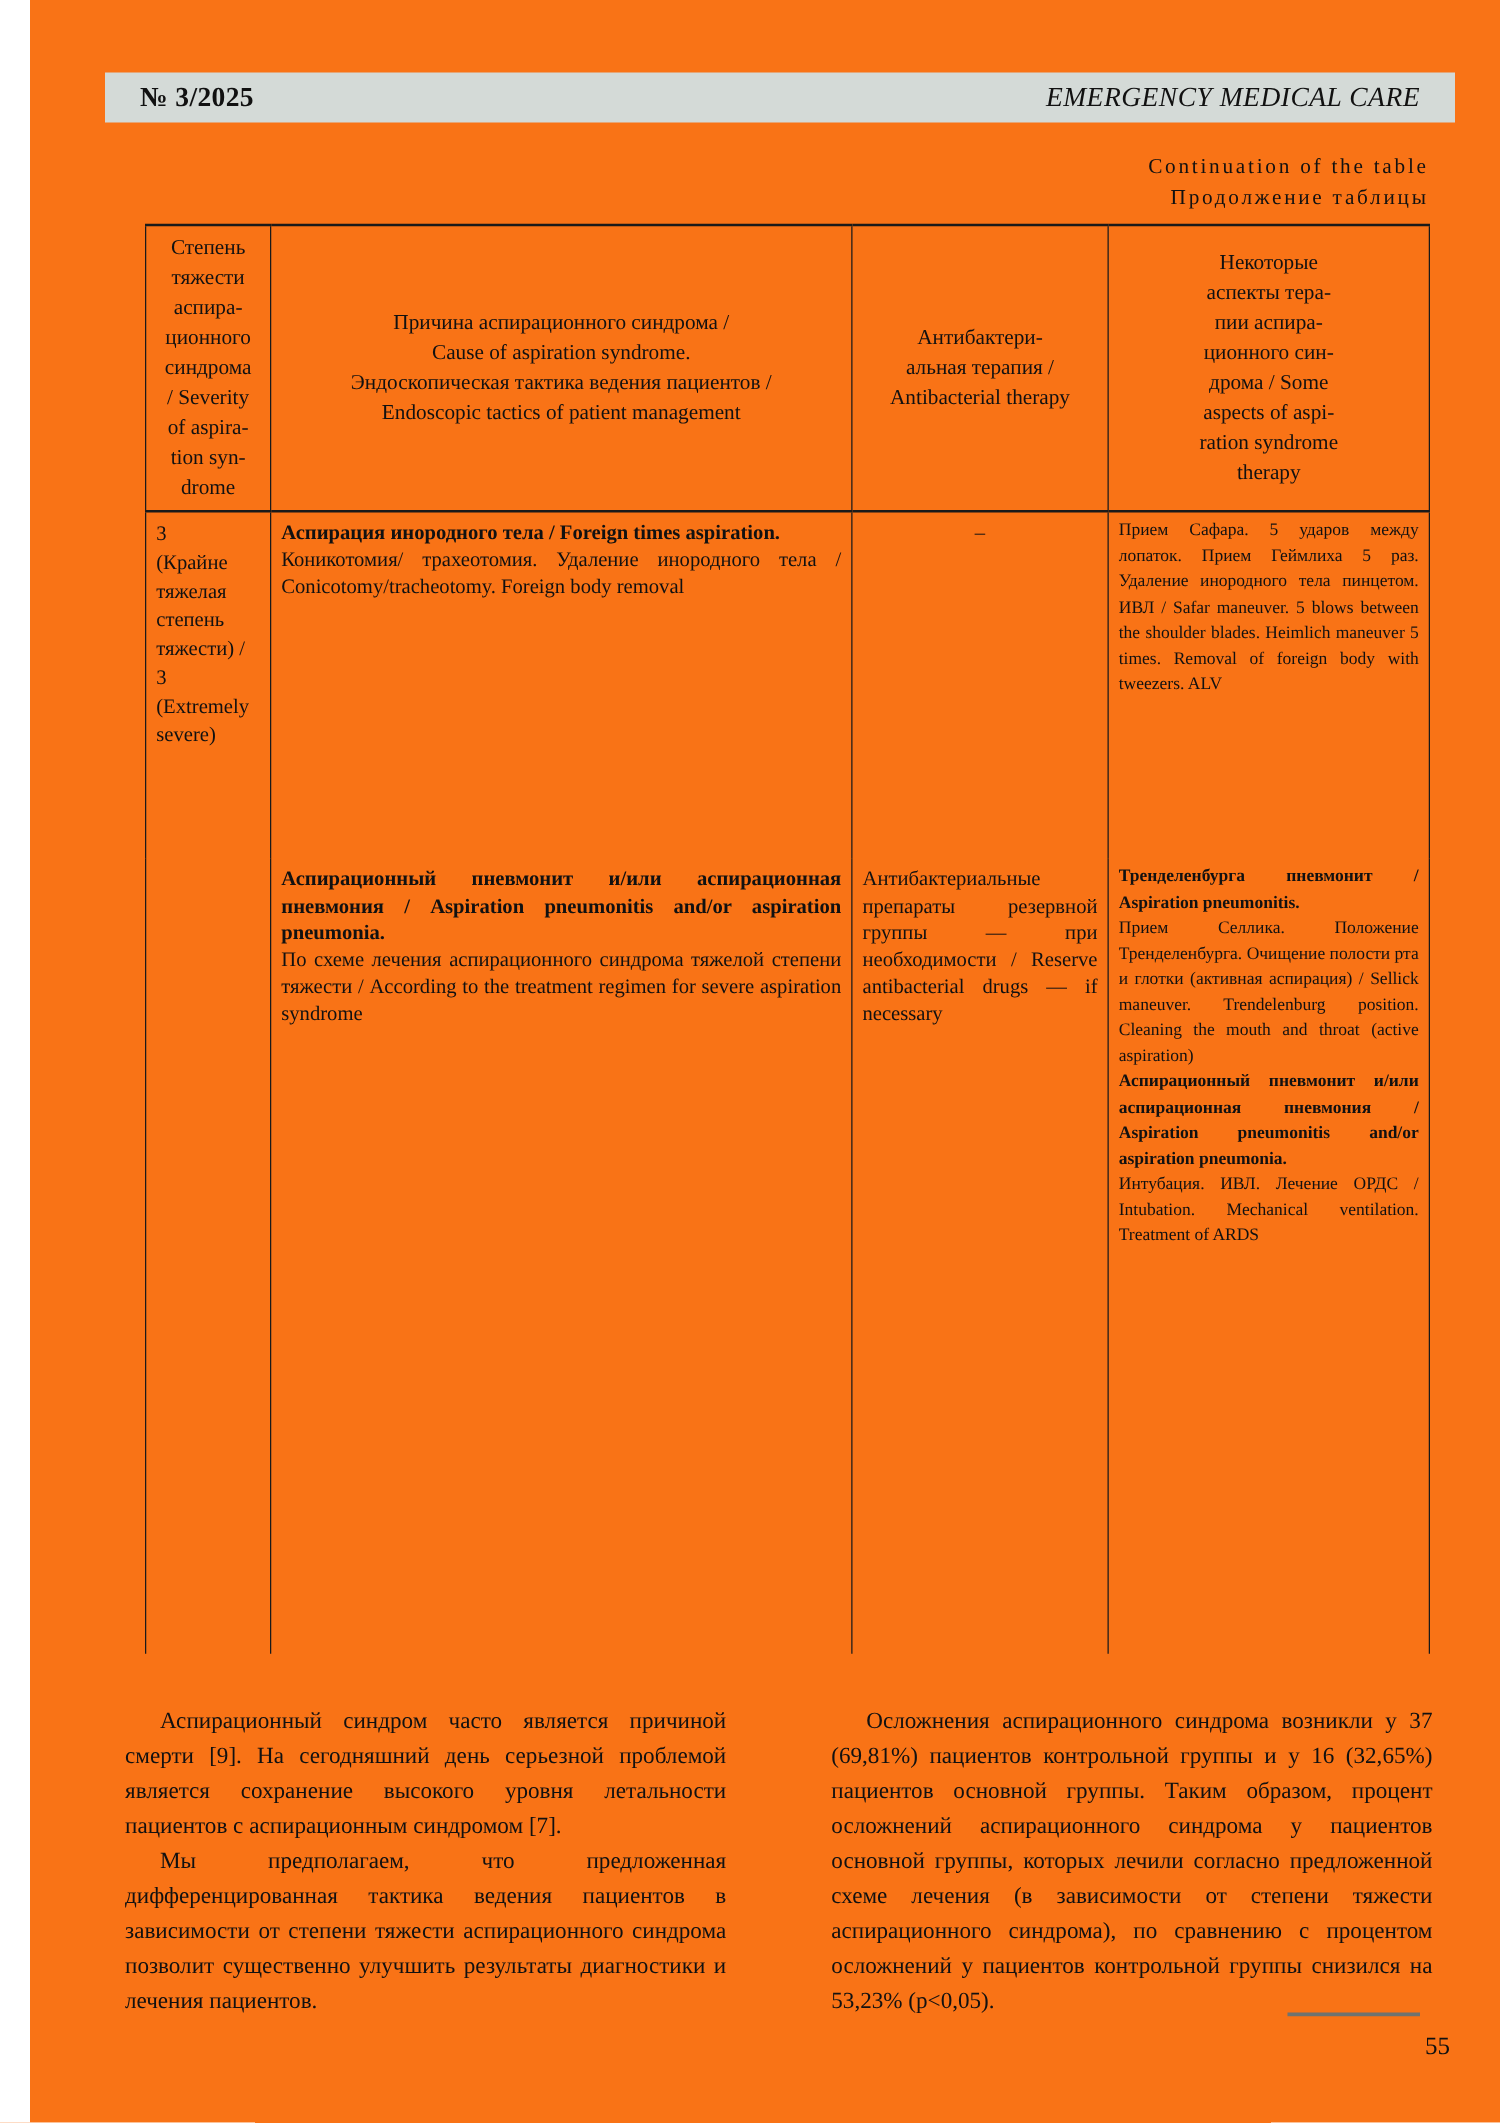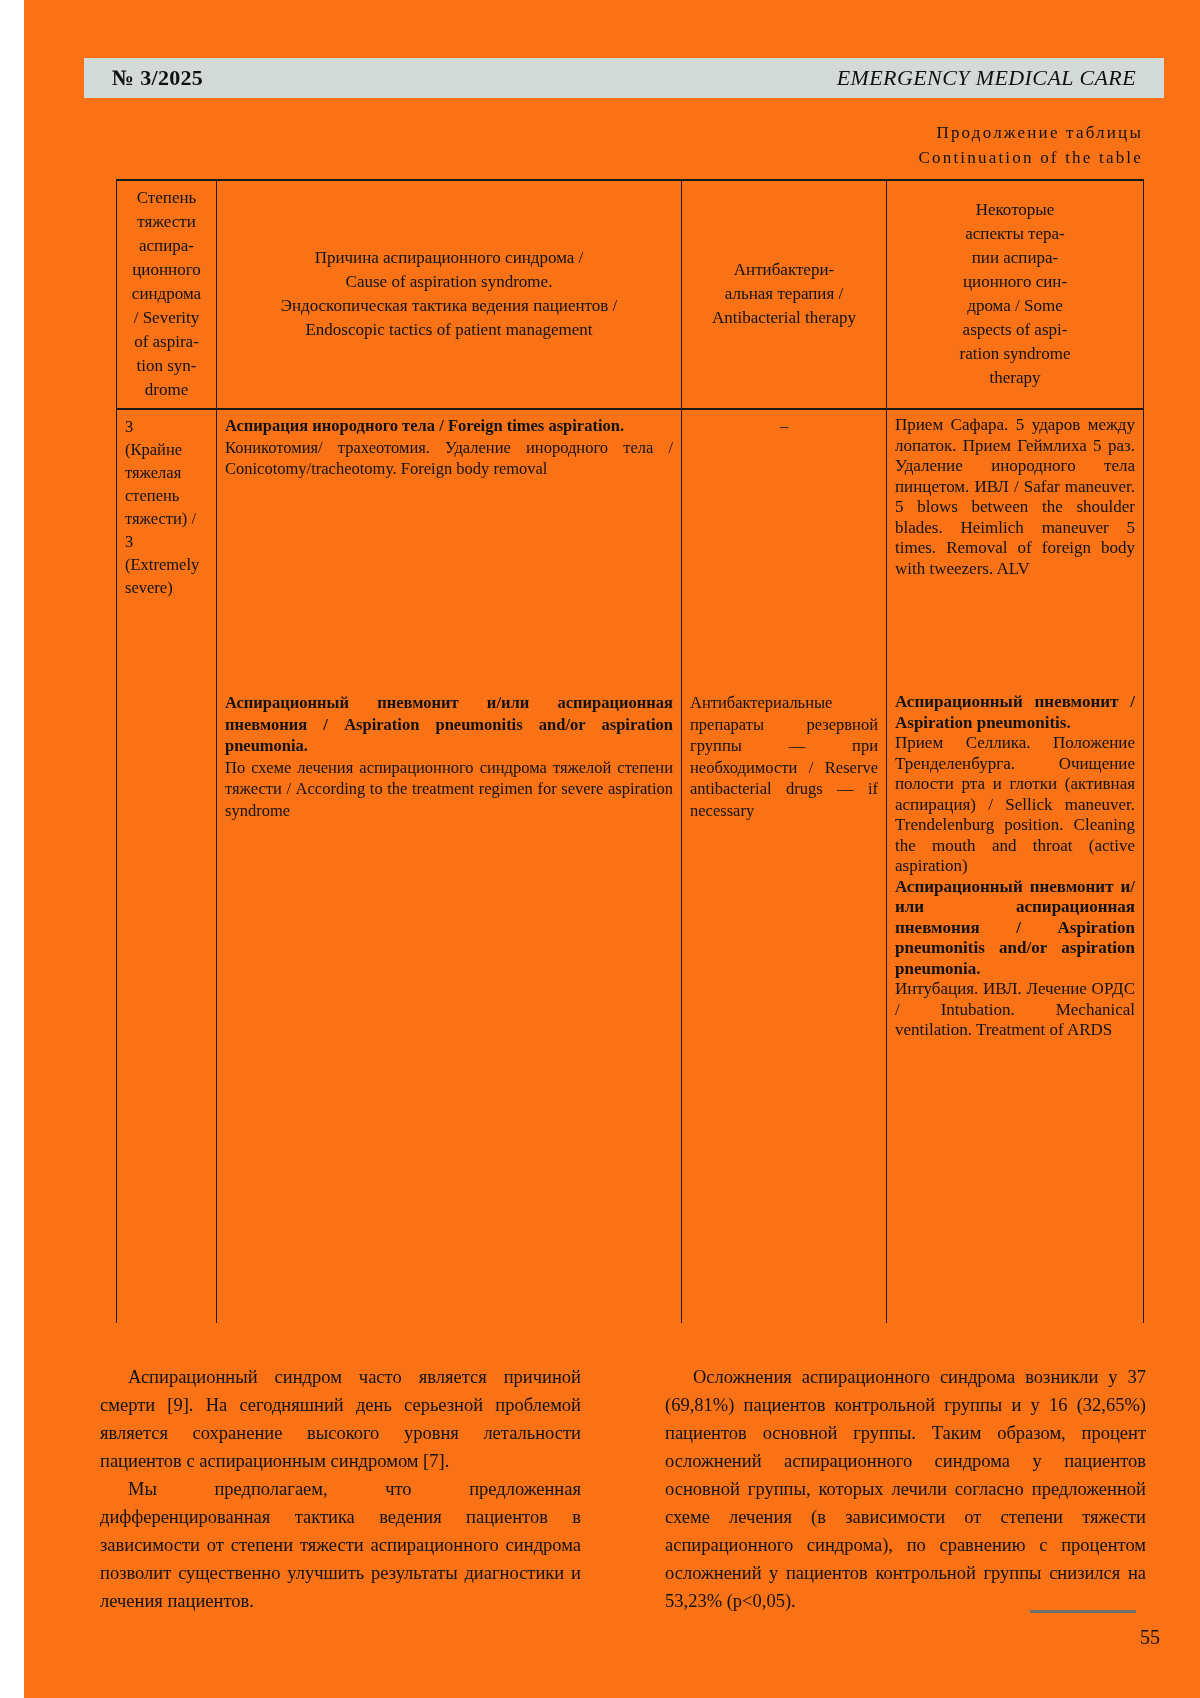--- a/index.html
+++ b/index.html
@@ -64,21 +64,21 @@
     vertical-align: middle;
   }
   .pre { white-space: pre-line; }
   .tbl tr.secA { height: 278px; }
   .tbl tr.secB { height: 636px; }
   td.severity { text-align: left; font-size: 16.5px; line-height: 23px; }
   td.cause { text-align: justify; }
   td.cause p.b, td.ther p.b { font-weight: bold; }
   td.anti { text-align: justify; }
   td.anti.dash { text-align: center; }
-  td.ther { text-align: justify; font-size: 17px; line-height: 20.5px; }
+  td.ther { text-align: justify; font-size: 14px; line-height: 20.5px; }
   
   .cols {
     display: flex;
     gap: 84px;
     margin: 40px 78px 0 76px;
     justify-content: center;
   }
   .col { width: 495px; }
   .col p {
     font-size: 18.5px;
@@ -108,22 +108,22 @@
 <body>
 
 <div class="page">
 
   <header class="topbar">
     <span class="issue">№ 3/2025</span>
     <span class="journal">EMERGENCY MEDICAL CARE</span>
   </header>
 
   <div class="caption">
+    <div>Continuation of the table</div>
     <div>Продолжение таблицы</div>
-    <div>Continuation of the table</div>
   </div>
 
   <table class="tbl">
     <colgroup>
       <col class="c1">
         <col class="c2">
         <col class="c3">
         <col class="c4">
     </colgroup>
     <thead>
@@ -173,21 +173,21 @@
           <p>Прием Сафара. 5 ударов между лопаток. Прием Геймлиха 5 раз. Удаление инородного тела пинцетом. ИВЛ / Safar maneuver. 5 blows between the shoulder blades. Heimlich maneuver 5 times. Removal of foreign body with tweezers. ALV</p>
         </td>
       </tr>
       <tr class="secB">
         <td class="cause">
           <p class="b">Аспирационный пневмонит и/или аспирационная пневмония / Aspiration pneumonitis and/or aspiration pneumonia.</p>
           <p>По схеме лечения аспирационного синдрома тяжелой степени тяжести / According to the treatment regimen for severe aspiration syndrome</p>
         </td>
         <td class="anti">Антибактериальные препараты резервной группы — при необходимости / Reserve antibacterial drugs — if necessary</td>
         <td class="ther">
-          <p class="b">Аспирационный пневмонит / Aspiration pneumonitis.</p>
+          <p class="b">Тренделенбурга пневмонит / Aspiration pneumonitis.</p>
           <p>Прием Селлика. Положение Тренделенбурга. Очищение полости рта и глотки (активная аспирация) / Sellick maneuver. Trendelenburg position. Cleaning the mouth and throat (active aspiration)</p>
           <p class="b">Аспирационный пневмонит и/или аспирационная пневмония / Aspiration pneumonitis and/or aspiration pneumonia.</p>
           <p>Интубация. ИВЛ. Лечение ОРДС / Intubation. Mechanical ventilation. Treatment of ARDS</p>
         </td>
       </tr>
     </tbody>
   </table>
 
   <main class="cols">
     <section class="col">

